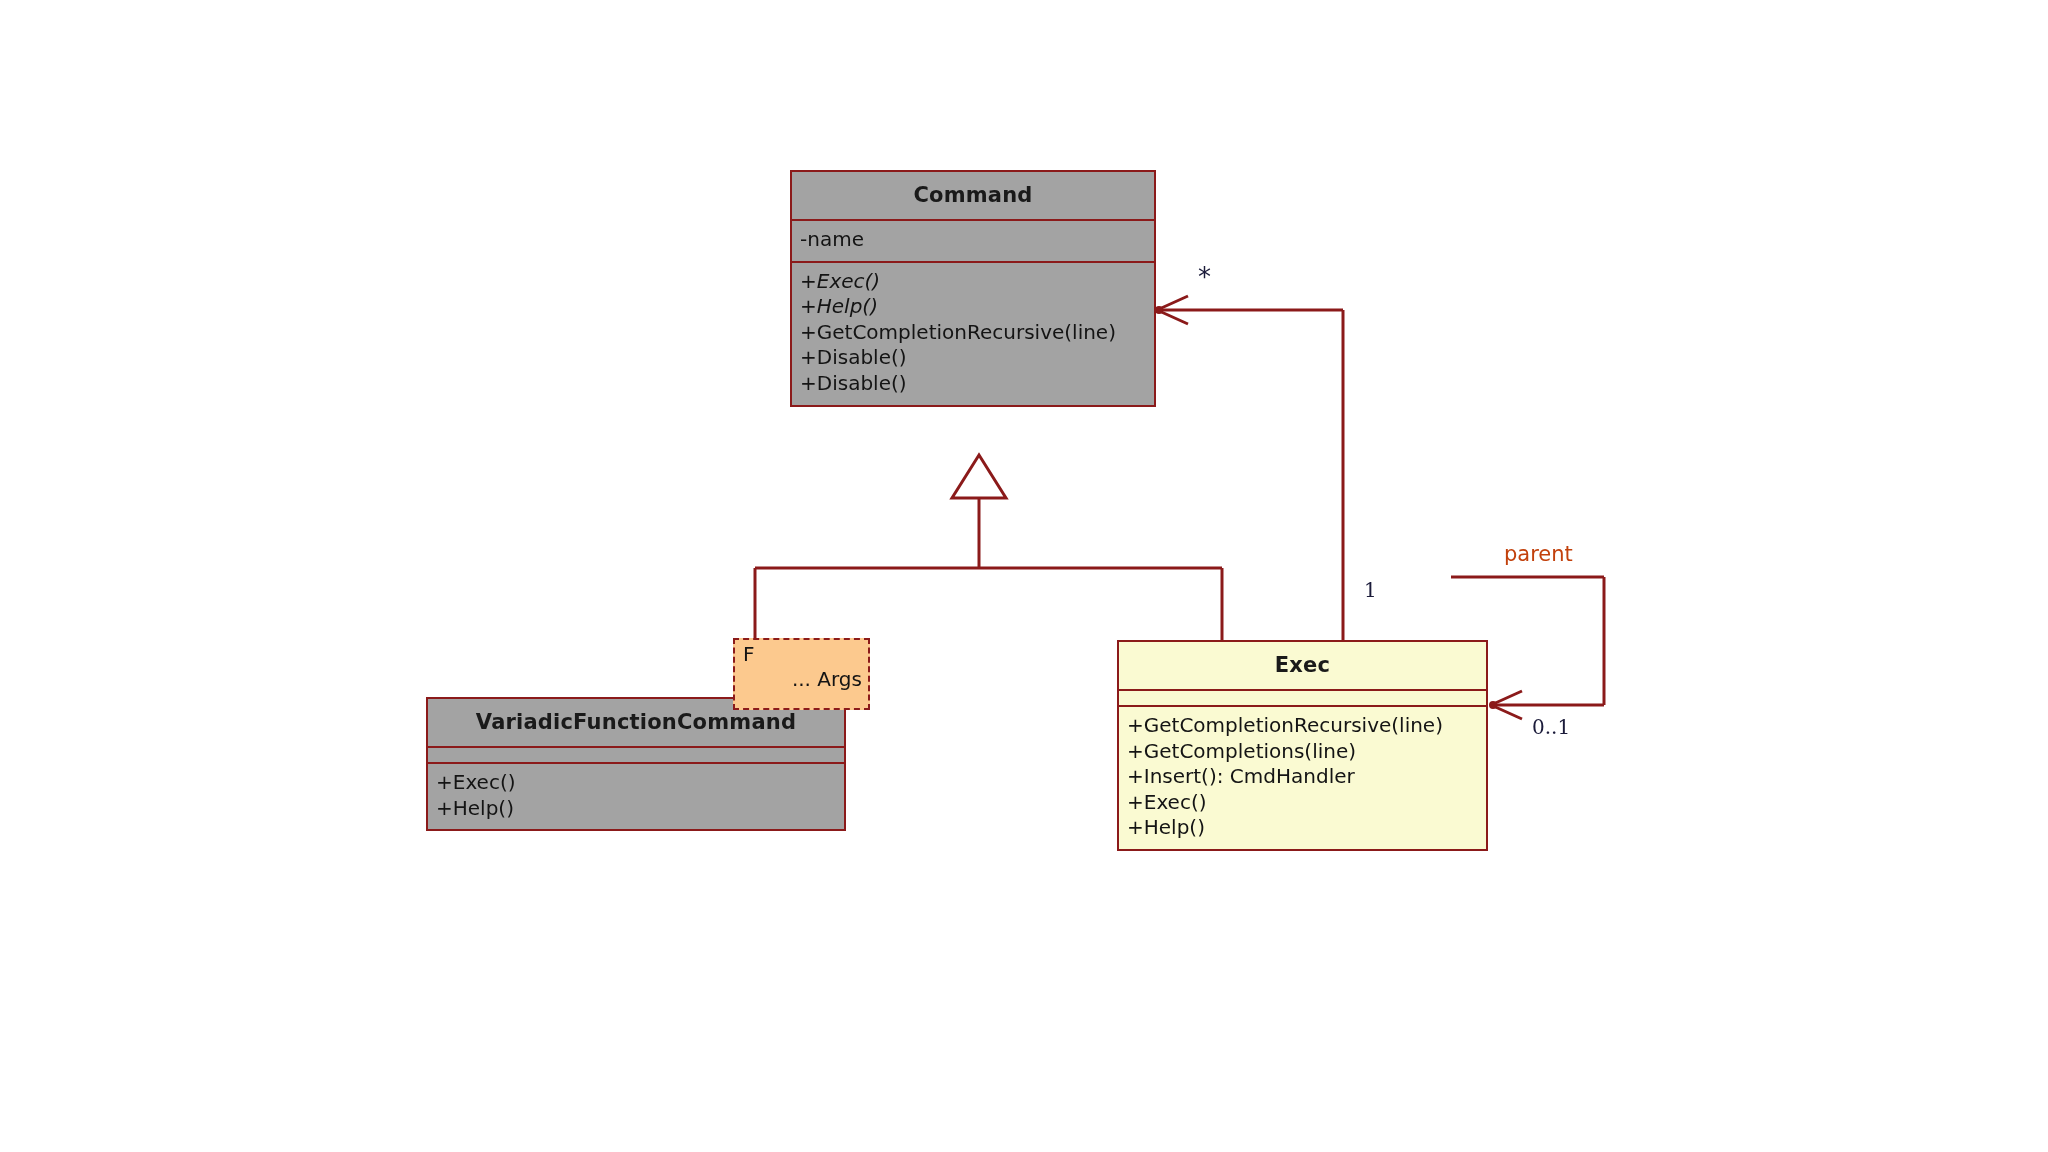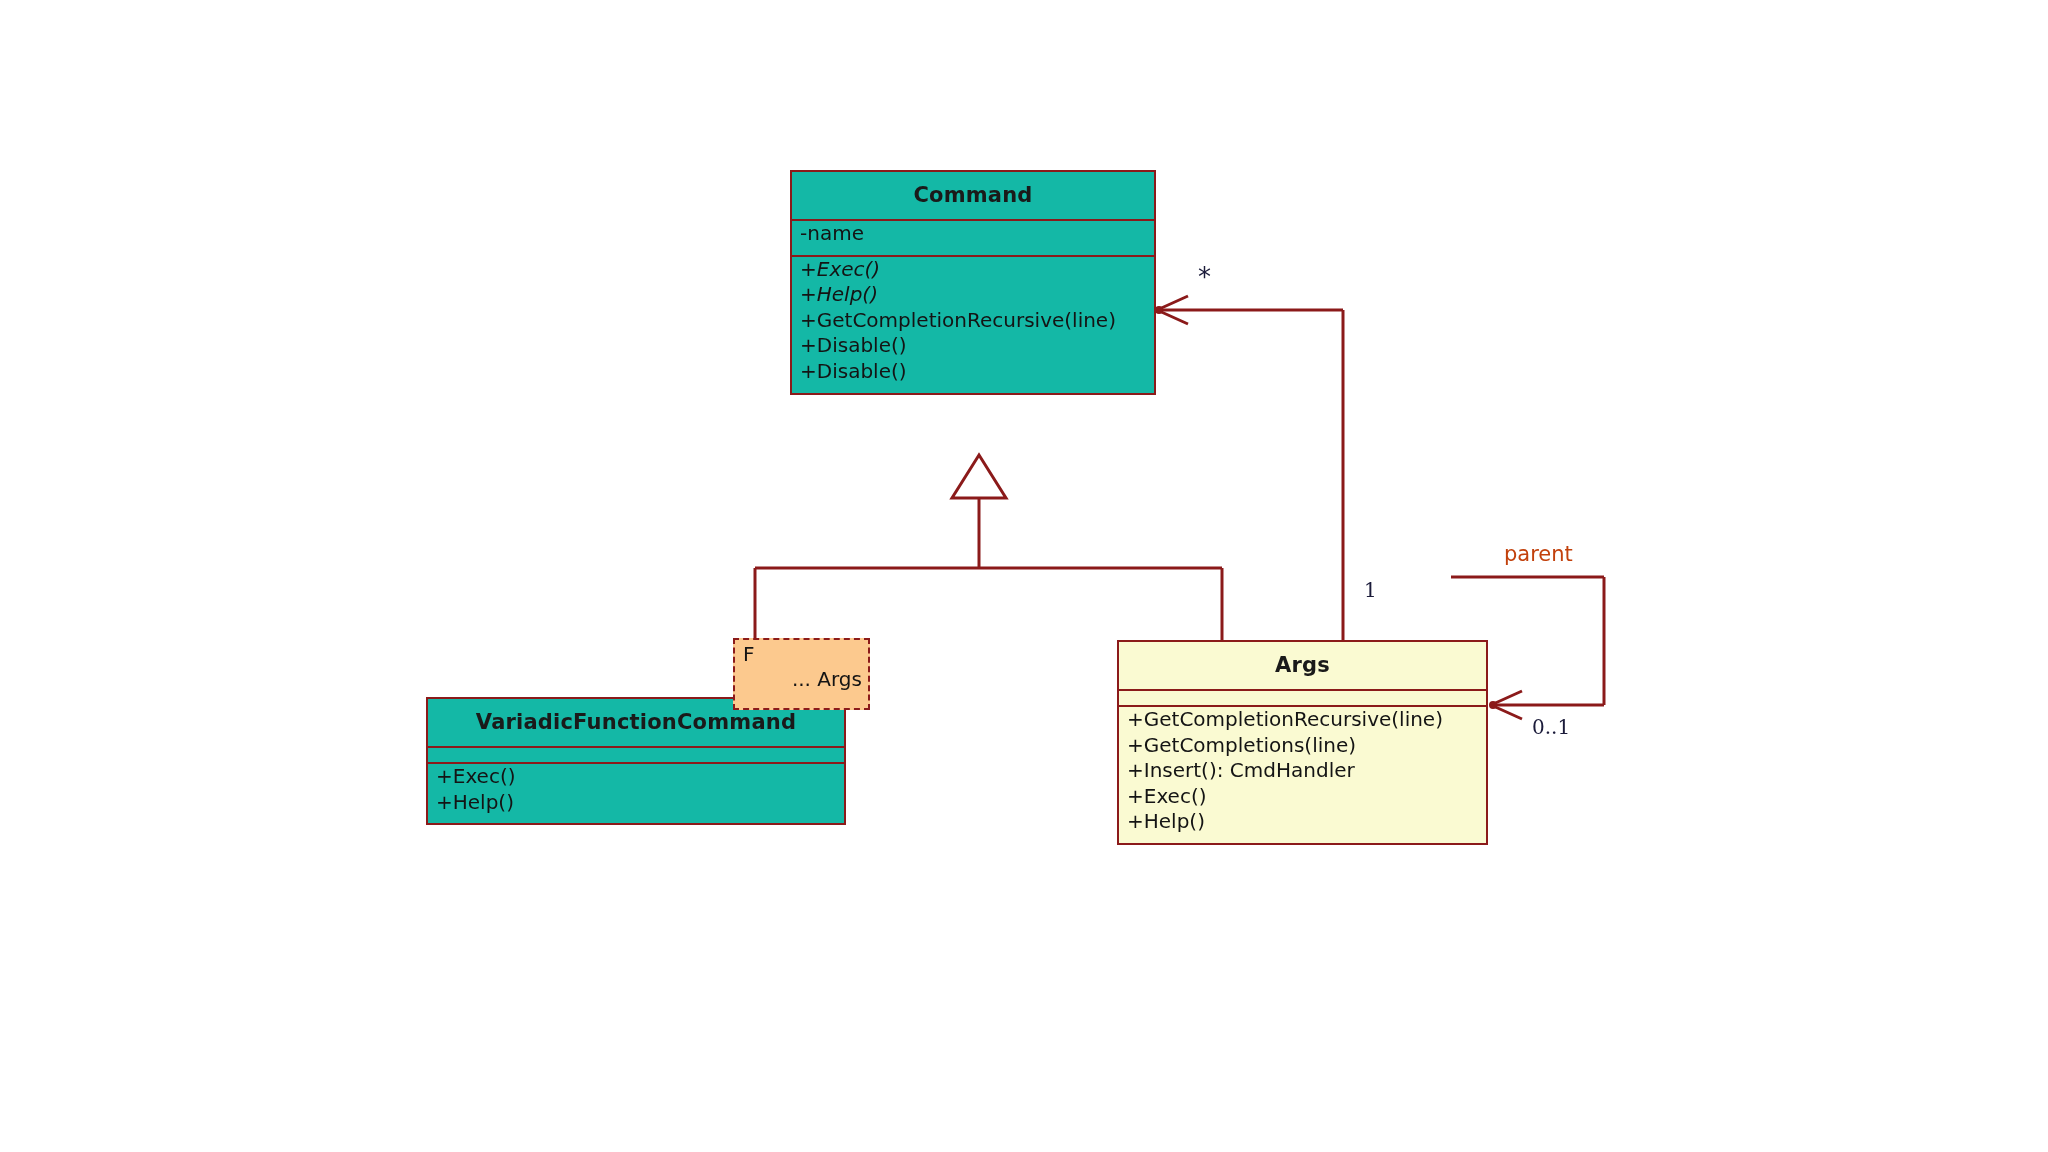--- a/index.html
+++ b/index.html
@@ -20,40 +20,40 @@
     left: 0; top: 0;
     width: 2048px;
     height: 1152px;
   }
 
   
   .uml-class {
     position: absolute;
     box-sizing: border-box;
     border: 2px solid #8B1A1A;
-    background: #14b8a6;
+    background: #a3a3a3;
     z-index: 5;
   }
   .uml-class.yellow {
     background: #FAFAD2;
   }
 
   .class-title {
     text-align: center;
     font-weight: bold;
     font-size: 21px;
     color: #1a1a1a;
     padding: 11px 6px 12px 6px;
     letter-spacing: 0.2px;
   }
   .compartment-sep {
     border-top: 2px solid #8B1A1A;
   }
   .attrs, .ops {
-    padding: 0 8px 8px 8px;
+    padding: 6px 8px 8px 8px;
     font-size: 20px;
     color: #141414;
     line-height: 1.28;
   }
   .attrs.empty {
     padding: 0;
     height: 14px;
   }
   .member {
     white-space: nowrap;
@@ -165,21 +165,21 @@
 <div class="uml-class" id="cls-variadic" style="left:426px; top:697px; width:420px;">
   <div class="class-title">VariadicFunctionCommand</div>
   <div class="attrs empty compartment-sep"></div>
   <div class="ops compartment-sep">
     <div class="member">+Exec()</div>
     <div class="member">+Help()</div>
   </div>
 </div>
 
 <div class="uml-class yellow" id="cls-menu" style="left:1117px; top:640px; width:371px;">
-  <div class="class-title">Args</div>
+  <div class="class-title">Exec</div>
   <div class="attrs empty compartment-sep"></div>
   <div class="ops compartment-sep">
     <div class="member">+GetCompletionRecursive(line)</div>
     <div class="member">+GetCompletions(line)</div>
     <div class="member">+Insert(): CmdHandler</div>
     <div class="member">+Exec()</div>
     <div class="member">+Help()</div>
   </div>
 </div>
 

